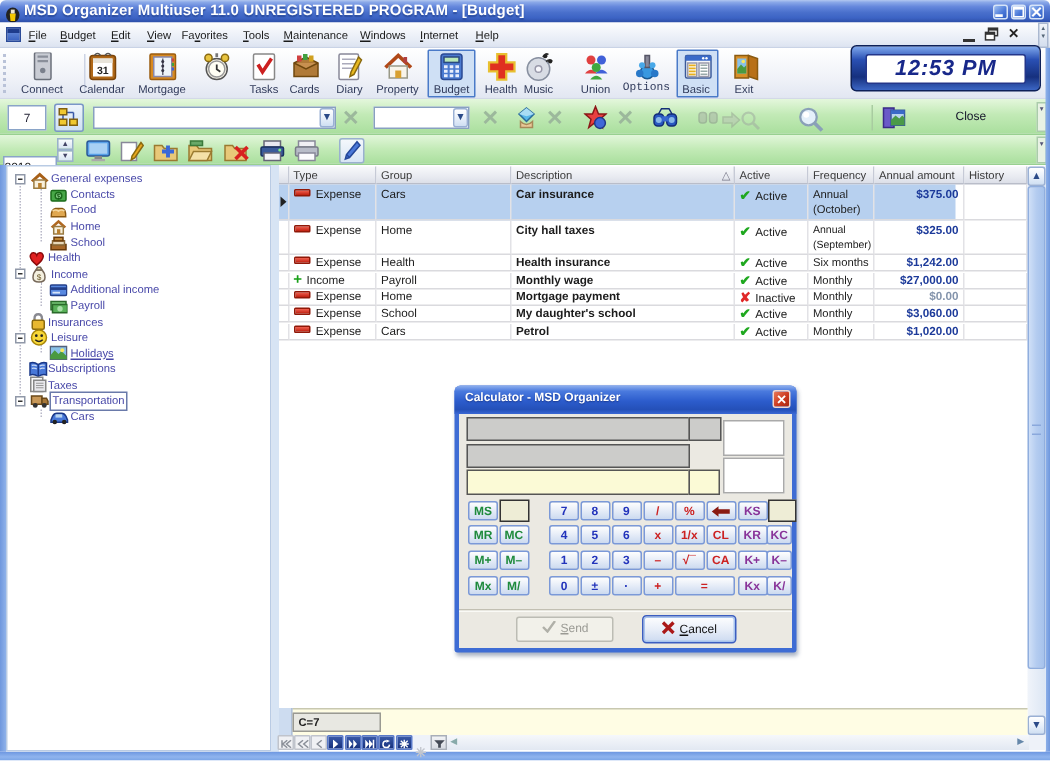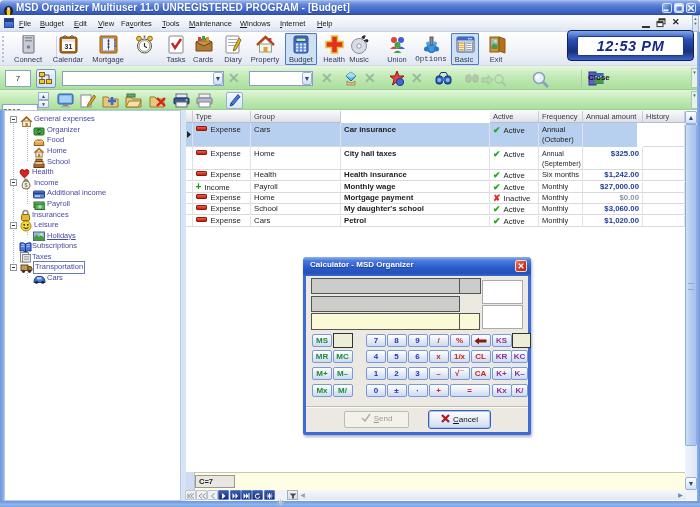--- a/index.html
+++ b/index.html
@@ -311,21 +311,21 @@
       <path d="M12 12 l5 5" stroke="#8aa0b8" stroke-width="2.5"></path>
       <circle cx="6.5" cy="6.5" r="2" fill="#fff"></circle>
     </svg></div>
 <div class="ab" style="left:581px;top:70px;width:1px;height:17px;border-left:1px solid #a8cca0;"></div>
 <div class="ab" style="left:588px;top:70px;"><svg width="17" height="17">
       <rect x="1" y="2" width="7" height="13" fill="#6a5ac8" stroke="#3a2a88"></rect>
       <rect x="6" y="3.5" width="9" height="10" fill="#b8d4ee" stroke="#3a5a9a"></rect>
       <path d="M6 10 l3 -3 l2.5 2 l2 -2 l1.5 1.5 v5 h-9 z" fill="#4a9a48"></path>
       <rect x="6" y="3.5" width="9" height="2.5" fill="#3a6ac8"></rect>
     </svg></div>
-<div class="ab" style="left:588px;top:73px;font-size:8px;color:#15152a;font-weight:bold;">Close</div>
+<div class="ab" style="left:637px;top:73px;font-size:8px;color:#15152a;">Close</div>
 <div class="ab" style="left:691px;top:68px;width:7px;height:20px;background:#e8f2e4;border:1px solid #aaccaa;box-sizing:border-box;font-size:5px;text-align:center;color:#557;">▾</div>
 
 <div class="ab" id="toolbar3"></div>
 <div class="ab" style="left:2px;top:104px;width:36px;height:16px;background:#fff;border:1px solid #8aa4c8;box-sizing:border-box;font-size:8px;color:#111;text-align:left;line-height:14px;">2010</div>
 <div class="ab" style="left:38px;top:92px;width:11px;height:8px;background:linear-gradient(#fafcfe,#d8e4f2);border:1px solid #9ab0cc;box-sizing:border-box;font-size:5px;color:#446;text-align:center;line-height:6px;">▲</div>
 <div class="ab" style="left:38px;top:100px;width:11px;height:8px;background:linear-gradient(#fafcfe,#d8e4f2);border:1px solid #9ab0cc;box-sizing:border-box;font-size:5px;color:#446;text-align:center;line-height:6px;">▼</div>
 <div class="ab" style="left:57px;top:93px;"><svg width="17" height="15">
       <rect x="1" y="1" width="15" height="10" rx="1.5" fill="#58a0e8" stroke="#2a5898"></rect>
       <rect x="2.5" y="2.5" width="12" height="7" fill="#a8d0f4"></rect>
       <rect x="6" y="11" width="5" height="2" fill="#888"></rect>
@@ -386,21 +386,21 @@
       <rect x="2.6" y="6" width="7.8" height="5.5" fill="#f8f0dc" stroke="#9a7a40"></rect>
       <rect x="5.4" y="8" width="2.4" height="3.5" fill="#b88030"></rect>
     </svg></div>
 <div class="ab trow" style="left:34px;top:112.7px;">General expenses</div>
 
 <div class="ab" style="left:33px;top:123.2px;"><svg width="12" height="12">
       <rect x="1" y="3" width="10" height="7" rx="1" fill="#48a848" stroke="#1a6a1a"></rect>
       <circle cx="6" cy="6.5" r="2.2" fill="#88d088" stroke="#1a6a1a"></circle>
       <text x="6" y="8.6" font-size="5" text-anchor="middle" fill="#0a4a0a">$</text>
     </svg></div>
-<div class="ab trow" style="left:47px;top:123.7px;">Organizer</div>
+<div class="ab trow" style="left:47px;top:123.7px;">Contacts</div>
 
 <div class="ab" style="left:33px;top:133.7px;"><svg width="12" height="12">
       <path d="M1.2 9.5 Q1 4.5 4 4 L8.5 4 Q11 4.5 10.8 9.5 Z" fill="#e0a850" stroke="#8a5810"></path>
       <path d="M2 5.8 Q4 4.2 6 5.8 Q8 4.2 10 5.8" fill="none" stroke="#f4d8a0" stroke-width="1"></path>
     </svg></div>
 <div class="ab trow" style="left:47px;top:134.3px;">Food</div>
 
 <div class="ab" style="left:33px;top:144.2px;"><svg width="12" height="12">
       <path d="M0.8 6.2 L6 1.5 L11.2 6.2 L9.8 7.2 L6 3.8 L2.2 7.2 Z" fill="#b06820"></path>
       <rect x="2.8" y="6" width="6.4" height="5" fill="#f8f0dc" stroke="#9a7a40"></rect>
@@ -491,34 +491,36 @@
       <circle cx="9.8" cy="9.3" r="1.5" fill="#222"></circle>
     </svg></div>
 <div class="ab trow" style="left:47px;top:271.8px;">Cars</div>
 <div class="ab" id="splitter"></div>
 
 <div class="ab" id="gridarea">
 
 <div class="ab hdr" style="left:0;width:6.5px;padding:0;"></div>
 <div class="ab hdr" style="left:6.5px;width:58.5px;">Type</div>
 <div class="ab hdr" style="left:65px;width:90px;">Group</div>
+<div class="ab hdr" style="left:155px;width:149px;">Description<span style="float:right;color:#778;margin-right:2px;">△</span></div>
 <div class="ab hdr" style="left:304px;width:49px;">Active</div>
 <div class="ab hdr" style="left:353px;width:44px;">Frequency</div>
 <div class="ab hdr" style="left:397px;width:60px;">Annual amount</div>
 <div class="ab hdr" style="left:457px;width:42px;">History</div>
 
 <div class="row" style="top:13px;height:24px;background:#b7d0ef;">
  <div class="c" style="left:0;width:6.5px;padding:0;"><svg width="6" height="23">
           <path d="M1 8 L5 11.5 L1 15 Z" fill="#222"></path>
         </svg></div>
  <div class="c" style="left:6.5px;width:58.5px;line-height:10px;padding-top:2px;"><span class="exico"></span>Expense</div>
  <div class="c" style="left:65px;width:90px;line-height:10px;padding-top:2px;">Cars</div>
  <div class="c bold" style="left:155px;width:149px;line-height:10px;padding-top:2px;">Car insurance</div>
  <div class="c" style="left:304px;width:49px;line-height:10px;padding-top:2px;"><span class="chk">✔</span>Active</div>
  <div class="c" style="left:353px;width:44px;line-height:9.5px;padding-top:2px;font-size:7.5px;">Annual<br>(October)</div>
+ <div class="c amt" style="left:397px;width:60px;line-height:10px;padding-top:2px;">$375.00</div>
  <div class="c" style="left:457px;width:42px;"></div>
 </div>
 <div class="row" style="top:37px;height:23px;">
  <div class="c" style="left:0;width:6.5px;padding:0;"></div>
  <div class="c" style="left:6.5px;width:58.5px;line-height:10px;padding-top:2px;"><span class="exico"></span>Expense</div>
  <div class="c" style="left:65px;width:90px;line-height:10px;padding-top:2px;">Home</div>
  <div class="c bold" style="left:155px;width:149px;line-height:10px;padding-top:2px;">City hall taxes</div>
  <div class="c" style="left:304px;width:49px;line-height:10px;padding-top:2px;"><span class="chk">✔</span>Active</div>
  <div class="c" style="left:353px;width:44px;line-height:9.5px;padding-top:2px;font-size:7px;">Annual<br>(September)</div>
  <div class="c amt" style="left:397px;width:60px;line-height:10px;padding-top:2px;">$325.00</div>
@@ -578,21 +580,21 @@
 
 <div class="ab" style="left:685px;top:111px;width:12px;height:379px;background:linear-gradient(to right,#f0f4fa,#dce6f4);"></div>
 <div class="ab sbtn" style="left:685px;top:111px;width:12px;height:13px;font-size:7px;line-height:12px;">▲</div>
 <div class="ab" style="left:685px;top:124px;width:12px;height:322px;background:linear-gradient(to right,#cfdff7,#b4ccf0 50%,#a6c2ec);border:1px solid #90aede;border-radius:2px;box-sizing:border-box;">
     <div style="position:absolute;left:2px;top:158px;width:6px;height:5px;border-top:1px solid #8aa8dc;border-bottom:1px solid #8aa8dc;"></div>
   </div>
 <div class="ab sbtn" style="left:685px;top:477px;width:12px;height:13px;font-size:7px;line-height:12px;">▼</div>
 
 <div class="ab" style="left:186px;top:472px;width:499px;height:18px;background:#fffde4;border-top:1px solid #c8c8b0;box-sizing:border-box;"></div>
 <div class="ab" style="left:186px;top:472px;width:9px;height:18px;background:#cddcf0;border-right:1px solid #b0c0d8;box-sizing:border-box;"></div>
-<div class="ab" style="left:195px;top:475px;width:40px;height:13px;background:#e8e8e2;border:1px solid #9a9a92;box-sizing:border-box;font-size:7.5px;font-weight:bold;color:#222;line-height:11px;padding-left:3px;">C=7</div>
+<div class="ab" style="left:195px;top:475px;width:59px;height:13px;background:#e8e8e2;border:1px solid #9a9a92;box-sizing:border-box;font-size:7.5px;font-weight:bold;color:#222;line-height:11px;padding-left:3px;">C=7</div>
 
 <div class="ab" style="left:186px;top:490px;width:511px;height:10px;background:#eef2f9;"></div>
 <div class="ab nb nbg" style="left:185px;">
     <svg width="8" height="6">
       <path d="M1 0.5 v5 M7 0.5 L4 3 L7 5.5 M4.5 0.5 L1.5 3 L4.5 5.5" fill="none" stroke="#8a8f98" stroke-width="1"></path>
     </svg>
   </div>
 <div class="ab nb nbg" style="left:196px;">
     <svg width="8" height="6">
       <path d="M4 0.5 L1 3 L4 5.5 M7.5 0.5 L4.5 3 L7.5 5.5" fill="none" stroke="#8a8f98" stroke-width="1"></path>

